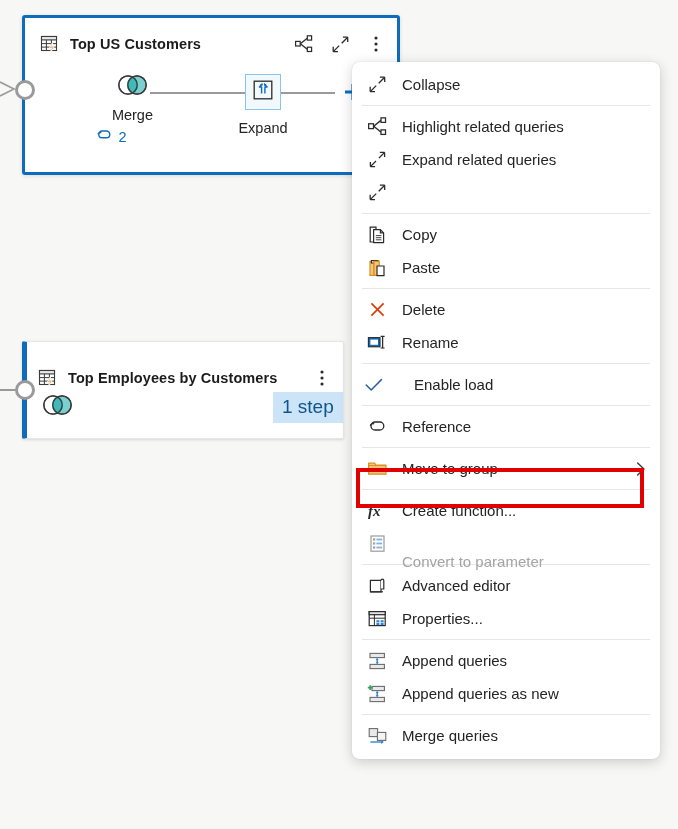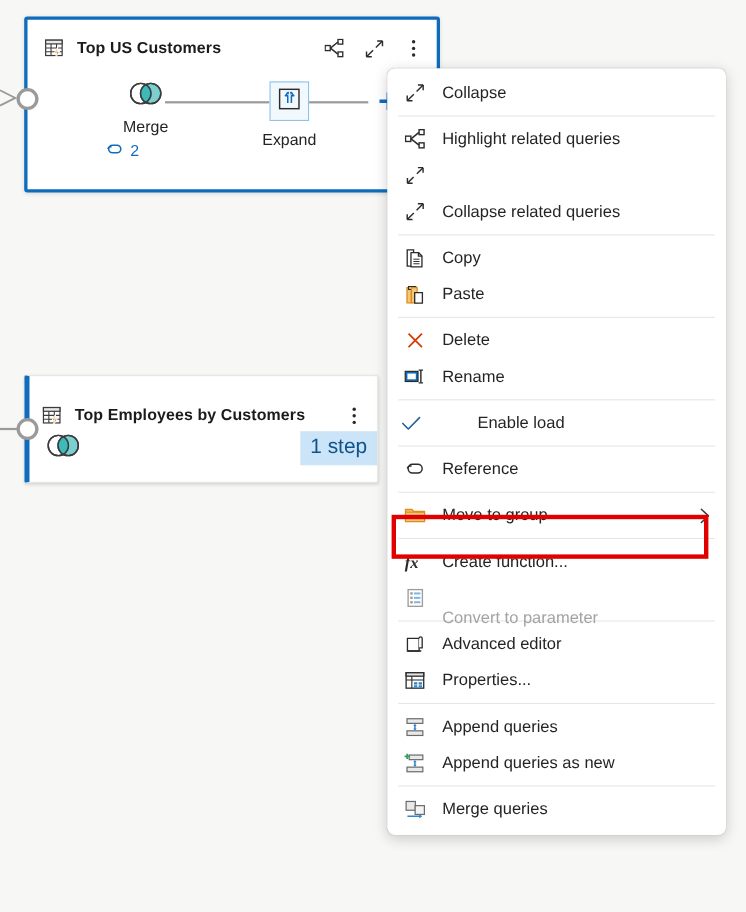--- a/index.html
+++ b/index.html
@@ -417,32 +417,32 @@
 
   <div class="menu-item">
     <span class="mi-icon">
       <svg width="19" height="19" viewBox="0 0 19 19">
         <path d="M2.4 16.6 L8.0 11.0" stroke="#2b2b2b" stroke-width="1.3" fill="none"></path>
         <path d="M2.4 16.6 L2.4 11.9 M2.4 16.6 L7.1 16.6" stroke="#2b2b2b" stroke-width="1.3" fill="none"></path>
         <path d="M16.6 2.4 L11.0 8.0" stroke="#2b2b2b" stroke-width="1.3" fill="none"></path>
         <path d="M16.6 2.4 L16.6 7.1 M16.6 2.4 L11.9 2.4" stroke="#2b2b2b" stroke-width="1.3" fill="none"></path>
       </svg>
     </span>
+    <span class="mi-label">Expand related queries</span>
   </div>
 
   <div class="menu-item">
     <span class="mi-icon">
       <svg width="19" height="19" viewBox="0 0 19 19">
         <path d="M2.2 16.6 L8.2 10.6" stroke="#2b2b2b" stroke-width="1.3" fill="none"></path>
         <path d="M2.2 16.6 L2.2 11.8 M2.2 16.6 L7.0 16.6" stroke="#2b2b2b" stroke-width="1.3" fill="none"></path>
         <path d="M16.7 2.2 L10.7 8.2" stroke="#2b2b2b" stroke-width="1.3" fill="none"></path>
         <path d="M16.7 2.2 L16.7 7.0 M16.7 2.2 L11.9 2.2" stroke="#2b2b2b" stroke-width="1.3" fill="none"></path>
       </svg>
     </span>
-    <span class="mi-label">Collapse related queries</span>
   </div>
 
   <div class="menu-sep"></div>
 
   <div class="menu-item">
     <span class="mi-icon">
       <svg width="20" height="20" viewBox="0 0 20 20">
         <path d="M3.2 2.2 L9.0 2.2 L9.0 17.0 L3.2 17.0 Z" fill="#ffffff" stroke="#2b2b2b" stroke-width="1.2"></path>
         <path d="M6.6 4.6 L13.4 4.6 L16.6 7.8 L16.6 17.6 L6.6 17.6 Z" fill="#ffffff" stroke="#2b2b2b" stroke-width="1.2" stroke-linejoin="round"></path>
         <path d="M13.4 4.6 L13.4 7.8 L16.6 7.8" fill="none" stroke="#2b2b2b" stroke-width="1.2"></path>
@@ -488,21 +488,21 @@
   </div>
 
   <div class="menu-sep"></div>
 
   <div class="menu-item">
     <span class="mi-icon" style="justify-content:flex-start; padding-left:4px;">
       <svg width="20" height="16" viewBox="0 0 20 16">
         <path d="M2.2 8.0 L7.2 13.0 L17.4 2.6" fill="none" stroke="#2b5f9e" stroke-width="1.5" stroke-linecap="round" stroke-linejoin="round"></path>
       </svg>
     </span>
-    <span class="mi-label" style="margin-left:36px;">Enable load</span>
+    <span class="mi-label" style="margin-left:16px;">Enable load</span>
   </div>
 
   <div class="menu-sep"></div>
 
 
   <div class="menu-item">
     <span class="mi-icon">
       <svg width="21" height="19" viewBox="0 0 21 19">
         <path d="M8.0 5.0 A4.0 4.0 0 0 0 8.0 13.0 L12.8 13.0 A4.0 4.0 0 0 0 12.8 5.0 L8.0 5.0 Z" fill="none" stroke="#2b2b2b" stroke-width="1.3"></path>
         <path d="M7.2 6.8 A3.1 3.1 0 0 0 3.2 8.8" fill="none" stroke="#2b2b2b" stroke-width="1.3"></path>

